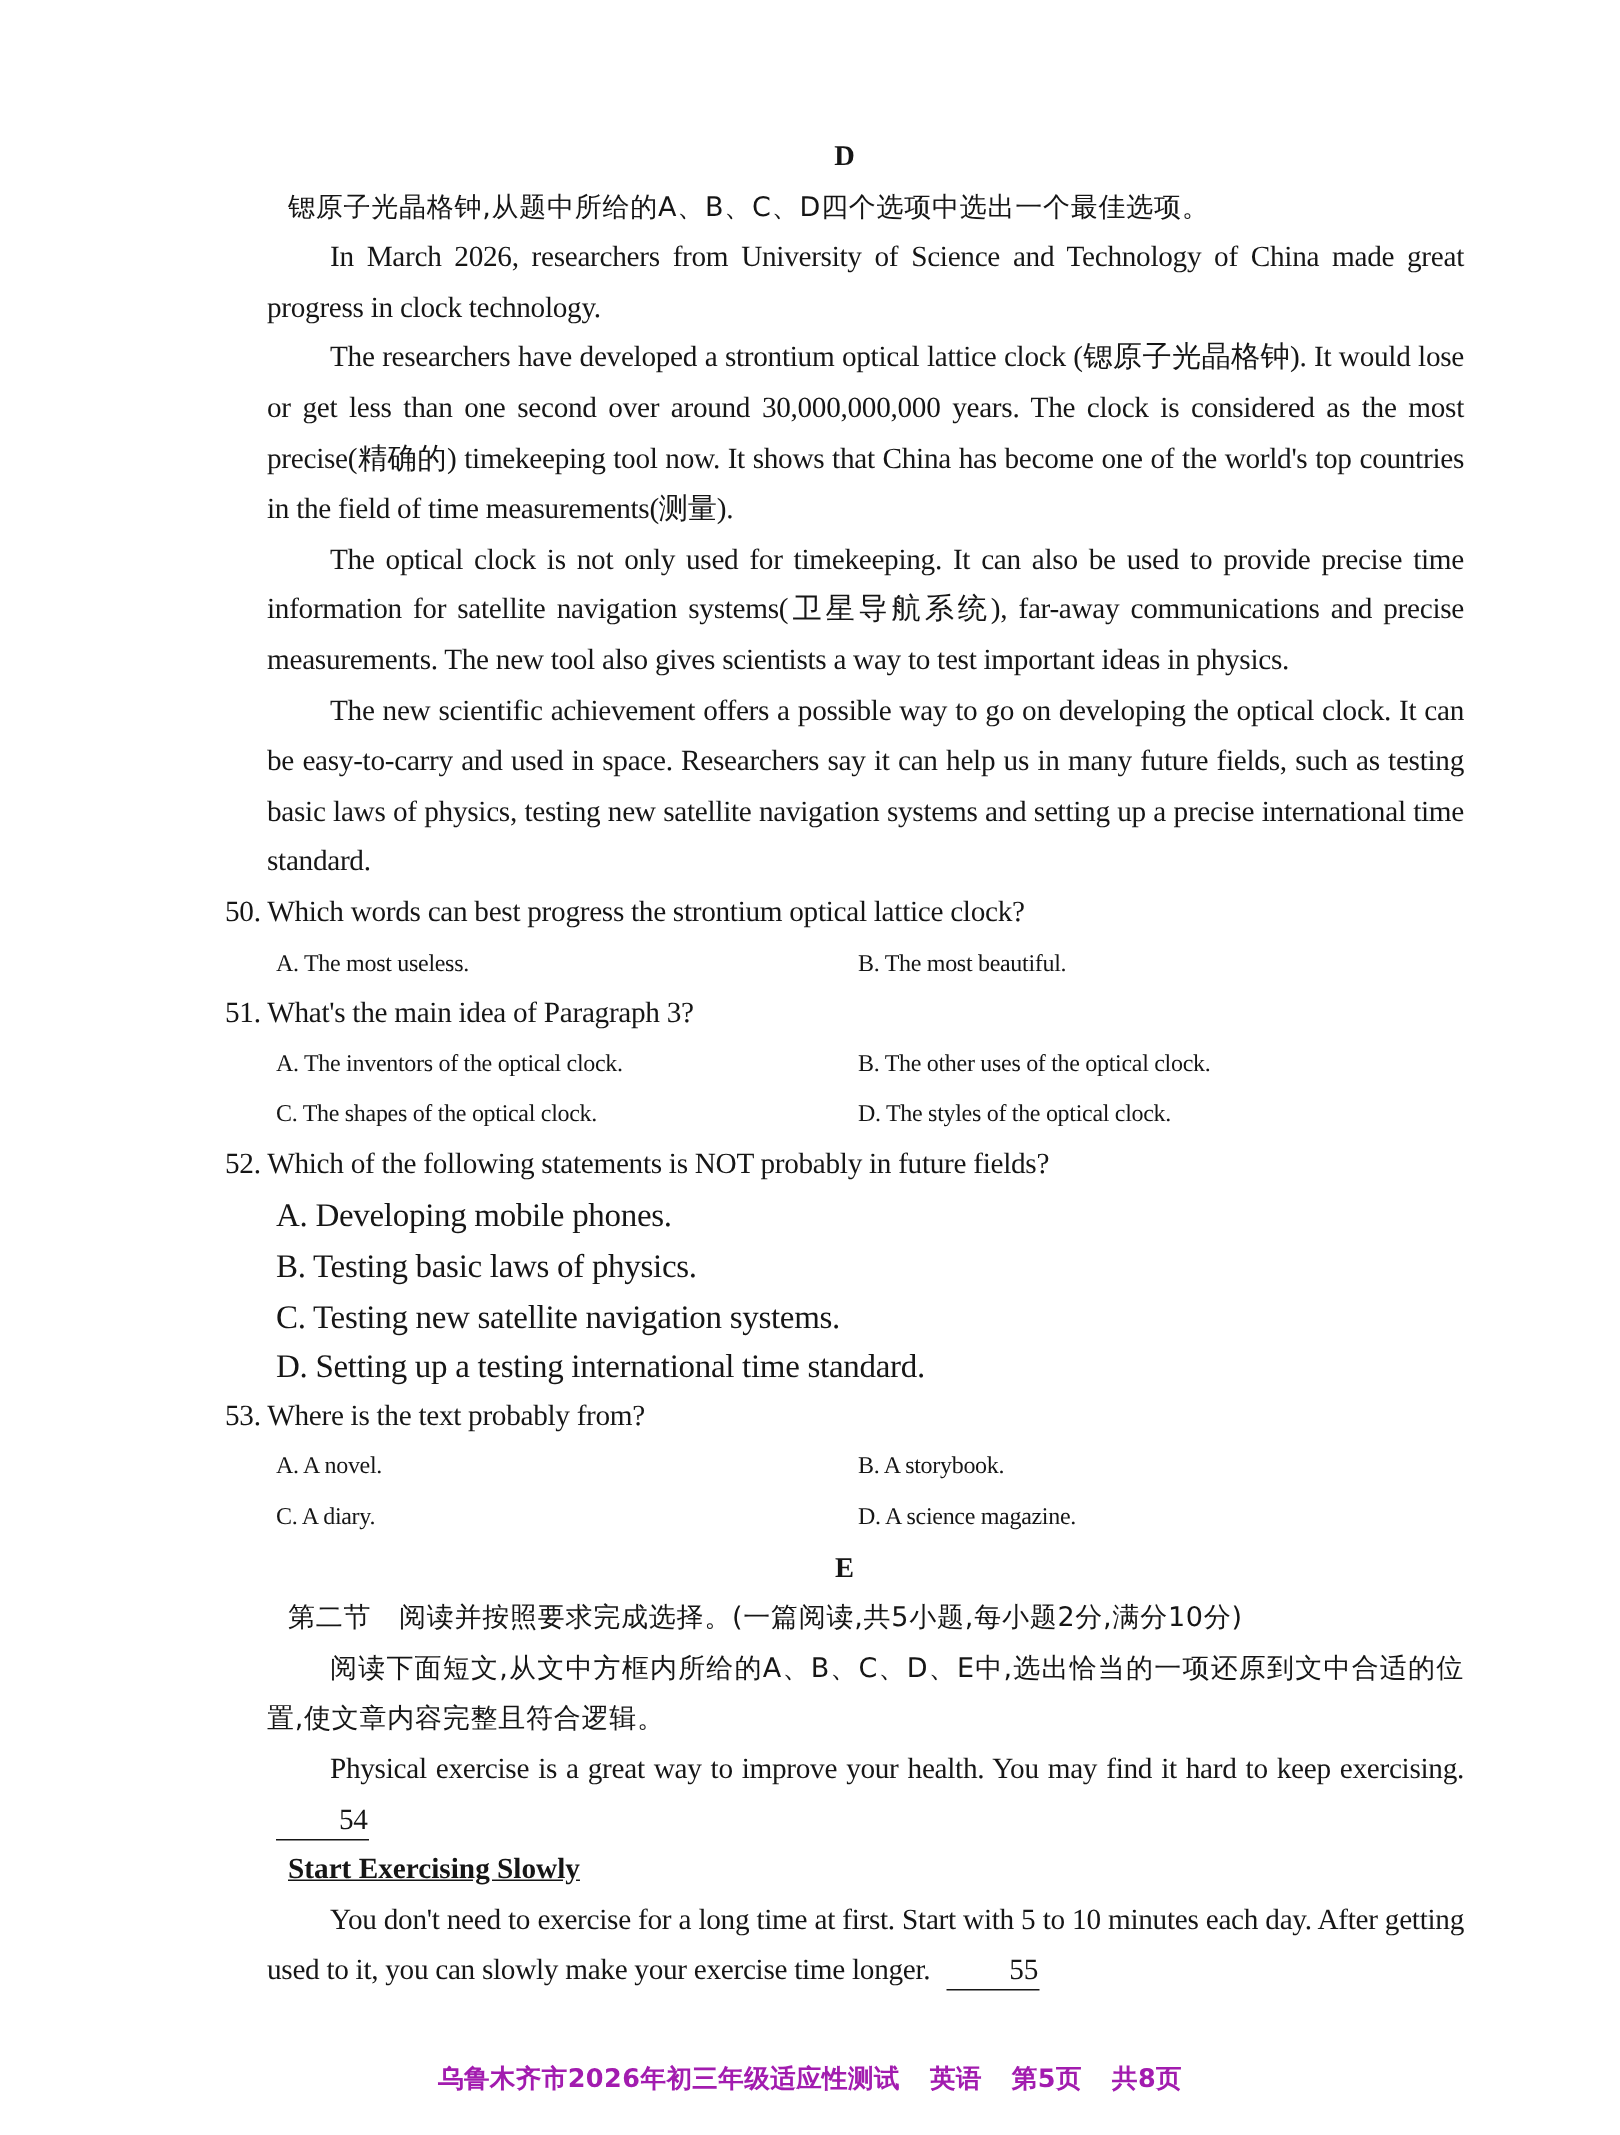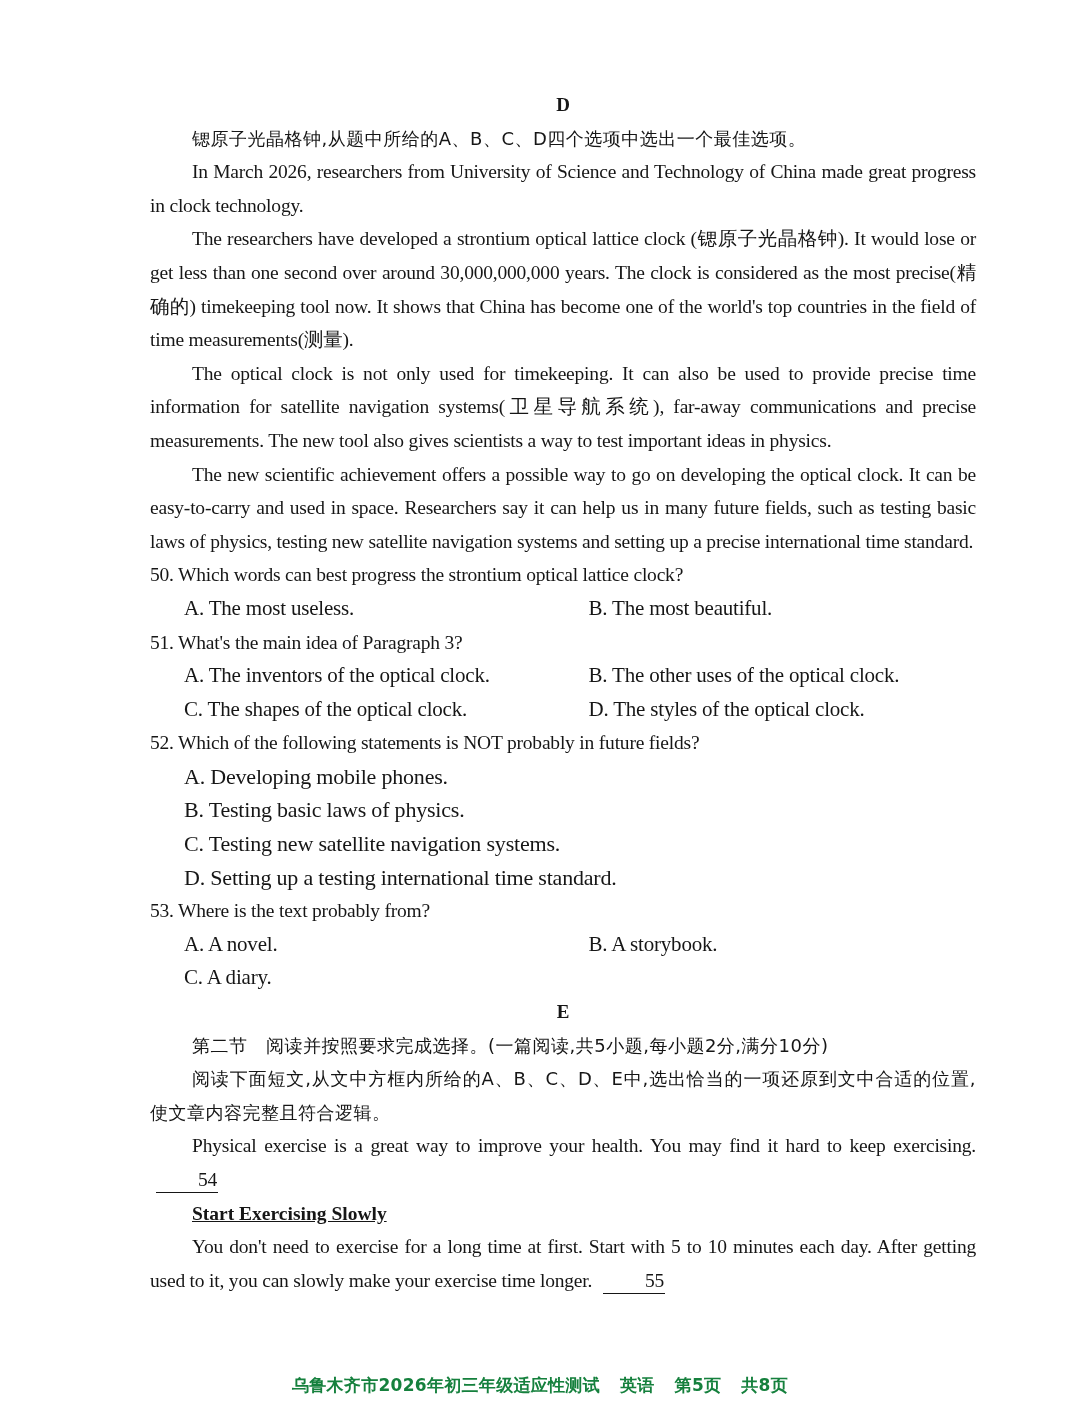--- a/index.html
+++ b/index.html
@@ -27,20 +27,21 @@
       height: 33.6px;
       white-space: nowrap;
       letter-spacing: -0.2px;
     }
     .para {
       font-size: 19.5px;
       line-height: 33.6px;
       text-align: justify;
       text-align-last: left;
       letter-spacing: -0.2px;
+      margin-left: 28px;
     }
     .indent { text-indent: 42px; }
     .center {
       text-align: center;
       font-weight: bold;
       font-size: 19px;
       line-height: 33.6px;
       height: 33.6px;
     }
     .cn {
@@ -51,25 +52,24 @@
     .question {
       font-size: 19.5px;
       line-height: 33.6px;
       height: 33.6px;
       white-space: nowrap;
       letter-spacing: -0.2px;
     }
     .opts {
       display: flex;
       padding-left: 34px;
-      font-size: 21px;
+      font-size: 16px;
       line-height: 33.6px;
       height: 33.6px;
       letter-spacing: -0.2px;
-      gap: 17px;
     }
     .opts .col { width: 388px; white-space: nowrap; }
     .opt-single {
       padding-left: 34px;
       font-size: 22px;
       line-height: 33.6px;
       height: 33.6px;
       white-space: nowrap;
       letter-spacing: -0.2px;
     }
@@ -91,21 +91,21 @@
     .footer {
       position: absolute;
       left: 0;
       top: 1374px;
       width: 1080px;
       text-align: center;
       font-family: "DejaVu Sans", sans-serif;
       font-weight: bold;
       font-size: 17px;
       letter-spacing: 0.3px;
-      color: #15803d;
+      color: #a21caf;
     }
     .footer span { margin: 0 10px; }
   </style>
 </head>
 <body>
 
 <div class="page">
 
   <div class="center">D</div>
   <div class="line indent cn">锶原子光晶格钟,从题中所给的A、B、C、D四个选项中选出一个最佳选项。</div>
@@ -149,20 +149,21 @@
   <div class="question">
     <span>53.</span>
     <span>Where is the text probably from?</span>
   </div>
   <div class="opts">
     <span class="col">A. A novel.</span>
     <span class="col">B. A storybook.</span>
   </div>
   <div class="opts">
     <span class="col">C. A diary.</span>
+    <span class="col">D. A science magazine.</span>
   </div>
 
   <div class="center">E</div>
   <div class="line indent cn">第二节　阅读并按照要求完成选择。(一篇阅读,共5小题,每小题2分,满分10分)</div>
   <div class="para indent cn">阅读下面短文,从文中方框内所给的A、B、C、D、E中,选出恰当的一项还原到文中合适的位置,使文章内容完整且符合逻辑。</div>
 
   <div class="para indent">
     <span>Physical exercise is a great way to improve your health. You may find it hard to keep exercising.</span>
     <span class="blank">54</span>
   </div>

